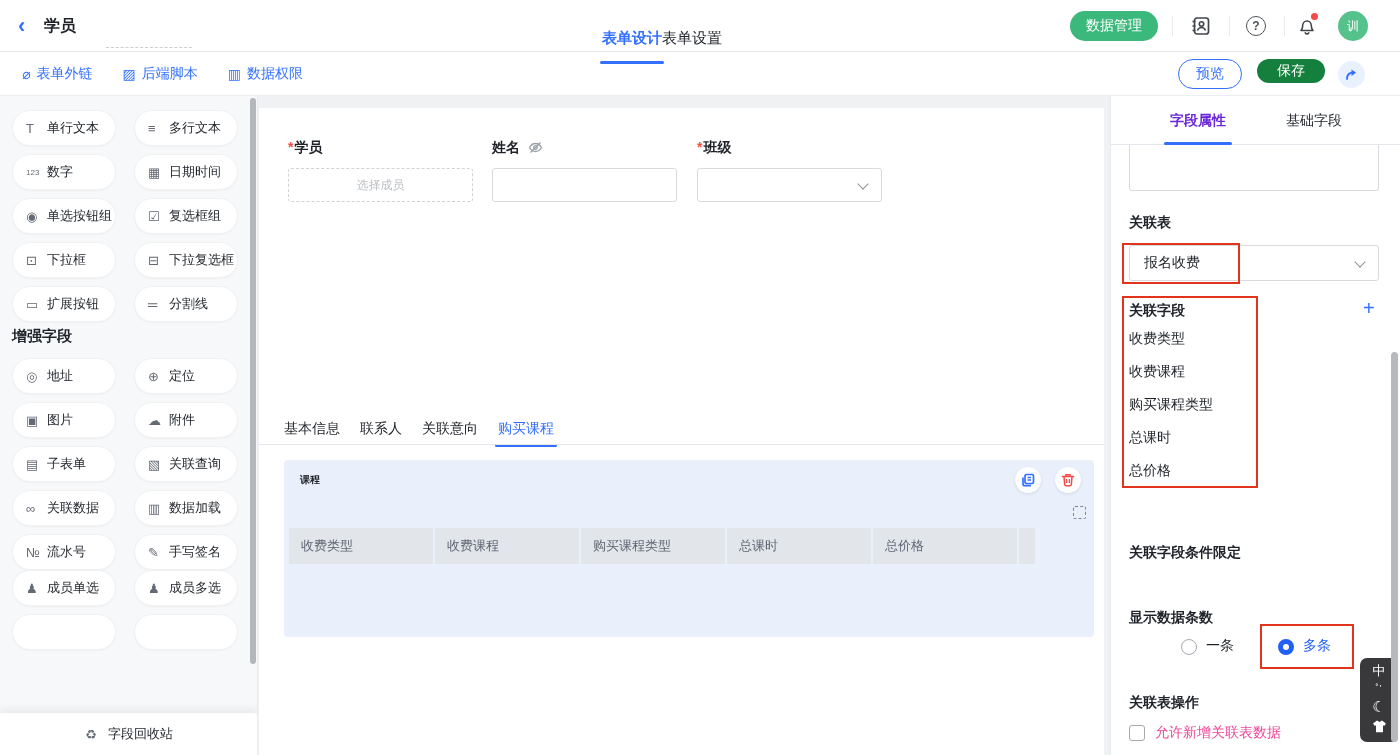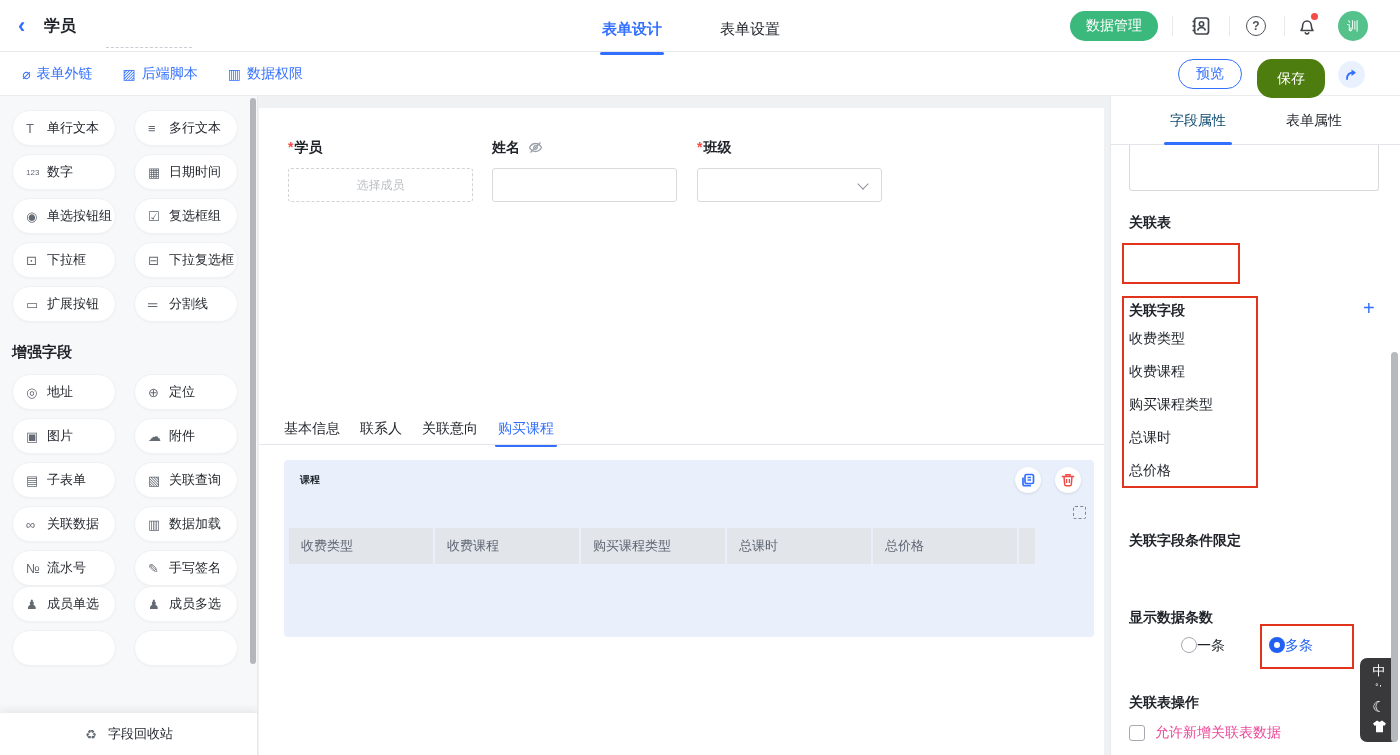--- a/index.html
+++ b/index.html
@@ -5,51 +5,51 @@
   *{margin:0;padding:0;box-sizing:border-box}
   html,body{background:#f0f1f3}
   .app{position:relative;width:1400px;height:755px;background:#f0f1f3;
        font-family:"Liberation Sans","DejaVu Sans",sans-serif;color:#1f2329;overflow:hidden;font-size:14px}
 
   
   .topbar{position:absolute;left:0;top:0;width:1400px;height:52px;background:#fff;border-bottom:1px solid #e8e9eb;z-index:6}
   .back{position:absolute;left:18px;top:13px;font-size:22px;color:#3370ff;font-weight:700;line-height:26px;cursor:pointer}
   .apptitle{position:absolute;left:44px;top:16px;font-size:16px;font-weight:700;color:#1f2329}
   .title-dash{position:absolute;left:106px;top:47px;width:86px;border-bottom:1px dashed #c9cdd4}
-  .htabs{position:absolute;left:602px;top:3px;height:48px;display:flex;gap:58px}
+  .htabs{position:absolute;left:602px;top:12px;height:48px;display:flex;}
   .htab{height:52px;display:flex;align-items:center;font-size:15px;color:#1f2329;cursor:pointer;position:relative}
   .htab.active{color:#3370ff;font-weight:700}
   .htab.active::after{content:"";position:absolute;left:-2px;right:-2px;bottom:0;height:3px;background:#3370ff;border-radius:2px}
   .pill-green{position:absolute;left:1070px;top:11px;width:88px;height:30px;border-radius:15px;background:#3bb87b;color:#fff;
       font-size:14px;display:flex;align-items:center;justify-content:center;cursor:pointer}
   .vdiv{position:absolute;top:16px;width:1px;height:20px;background:#e8e9eb}
   .topico{position:absolute;top:15px;width:22px;height:22px;color:#41464d;cursor:pointer}
   .help-circle{position:absolute;left:1246px;top:16px;width:20px;height:20px;border:1.6px solid #4e5358;border-radius:50%;
       display:flex;align-items:center;justify-content:center;font-size:12px;font-weight:700;color:#4e5358;cursor:pointer}
   .bell-dot{position:absolute;left:1311px;top:13px;width:7px;height:7px;border-radius:50%;background:#f54a45}
   .avatar{position:absolute;left:1338px;top:11px;width:30px;height:30px;border-radius:50%;background:#55c28c;color:#fff;
       display:flex;align-items:center;justify-content:center;font-size:12px;cursor:pointer}
 
   
   .toolbar{position:absolute;left:0;top:52px;width:1400px;height:44px;background:#fff;border-bottom:1px solid #ebedf0;z-index:5}
   .tlinks{position:absolute;left:22px;top:0;height:44px;display:flex;gap:30px;align-items:center}
   .tlink{display:flex;align-items:center;gap:6px;color:#3370ff;font-size:14px;cursor:pointer}
   .tlink .tico{font-size:14px;line-height:14px}
   .btn-preview{position:absolute;left:1178px;top:7px;width:64px;height:30px;border-radius:15px;background:#fff;border:1px solid #3370ff;
       color:#3370ff;font-size:14px;display:flex;align-items:center;justify-content:center;cursor:pointer}
-  .btn-save{position:absolute;left:1257px;top:7px;width:68px;height:39px;border-radius:15px;background:#4d7c0f;border:none;
+  .btn-save{position:absolute;left:1257px;top:7px;width:68px;height:24px;border-radius:15px;background:#15803d;border:none;
       color:#fff;font-size:14px;display:flex;align-items:center;justify-content:center;cursor:pointer}
   .btn-share{position:absolute;left:1338px;top:9px;width:27px;height:27px;border-radius:50%;background:#e9f1ff;
       display:flex;align-items:center;justify-content:center;cursor:pointer}
 
   
   .sidebar{position:absolute;left:0;top:96px;width:258px;height:659px;background:#f7f8fa;border-right:1px solid #e8e9eb;overflow:hidden}
   .sidebar-inner{padding:14px 12px 0 12px}
   .sec-title{font-size:15px;font-weight:700;color:#1f2329;line-height:20px;margin-bottom:12px}
-  .sec-title.mt{margin-top:20px}
+  .sec-title.mt{margin-top:4px}
   .pill-grid{display:grid;grid-template-columns:104px 104px;column-gap:18px;row-gap:8px}
   .pill{height:36px;background:#fff;border:1px solid #f0f1f2;border-radius:18px;display:flex;align-items:center;
       padding-left:13px;gap:6px;cursor:grab;box-shadow:0 1px 2px rgba(31,35,41,.03)}
   .pico{color:#646a73;font-size:13px;line-height:13px;min-width:15px}
   .pico.small{font-size:8px;font-weight:400;letter-spacing:0}
   .plabel{font-size:13px;color:#1f2329;white-space:nowrap}
   .recycle-bar{position:absolute;left:0;bottom:0;width:258px;height:42px;background:#fff;box-shadow:0 -3px 8px rgba(31,35,41,.08);
       display:flex;align-items:center;justify-content:center;gap:8px;font-size:13px;color:#1f2329;cursor:pointer;z-index:3}
   .sb-thumb{position:absolute;left:250px;top:98px;width:6px;height:566px;border-radius:3px;background:#b3b6bb;z-index:4;cursor:pointer}
 
@@ -78,36 +78,36 @@
       display:flex;align-items:center;justify-content:center;cursor:pointer}
   .expand-handle{position:absolute;left:789px;top:46px;width:13px;height:13px;border:1.5px dashed #80868f;border-radius:2px;cursor:pointer}
   .sf-cols{position:absolute;left:5px;top:68px;display:flex;gap:2px}
   .scol{width:144px;height:36px;background:#e2e5ea;color:#5f6673;font-size:13px;display:flex;align-items:center;padding-left:12px}
   .scol.mini{width:16px;padding:0}
 
   
   .panel{position:absolute;left:1110px;top:96px;width:290px;height:659px;background:#fff;border-left:1px solid #e8e9eb;overflow:hidden}
   .ptabs{position:absolute;left:0;top:0;width:290px;height:49px;display:flex;justify-content:center;gap:60px;border-bottom:1px solid #e5e6eb}
   .ptab{height:49px;display:flex;align-items:center;font-size:14px;color:#1f2329;position:relative;cursor:pointer}
-  .ptab.active{color:#0c4a6e;font-weight:400}
+  .ptab.active{color:#6d28d9;font-weight:700}
   .ptab.active::after{content:"";position:absolute;left:-6px;right:-6px;bottom:0;height:3px;background:#3370ff;border-radius:2px}
   .topbox{position:absolute;left:18px;top:49px;width:250px;height:46px;border:1px solid #d8dadd;border-top:none;border-radius:0 0 3px 3px;background:#fff}
   .plabel-row{position:absolute;left:18px;font-size:14px;font-weight:700;color:#1f2329}
   .pdrop{position:absolute;left:18px;top:149px;width:250px;height:36px;border:1px solid #d8dadd;border-radius:3px;background:#fff;
       display:flex;align-items:center;padding:0 14px;font-size:14px;color:#1f2329;cursor:pointer}
   .pdrop .chev{position:absolute;right:14px;top:12px}
   .rf-head{position:absolute;left:18px;top:206px;font-size:14px;font-weight:700;color:#1f2329}
   .rf-plus{position:absolute;left:252px;top:200px;font-size:20px;color:#3370ff;cursor:pointer;line-height:24px}
   .rf-list{position:absolute;left:18px;top:234px;display:flex;flex-direction:column;gap:17px}
   .rf-item{font-size:14px;color:#1f2329;line-height:16px}
   .btn-outline{position:absolute;left:18px;top:455px;width:250px;height:36px;border:1px solid #d8dadd;border-radius:3px;background:#fff;
       font-size:14px;color:#1f2329;display:flex;align-items:center;justify-content:center;cursor:pointer;
       font-family:"Liberation Sans","DejaVu Sans",sans-serif}
   .disp-opts{position:absolute;left:70px;top:541px;display:flex;gap:44px}
-  .radio-row{display:flex;align-items:flex-start;gap:0;cursor:pointer}
+  .radio-row{display:flex;align-items:flex-end;gap:9px;cursor:pointer}
   .radio{width:16px;height:16px;border-radius:50%;border:1.5px solid #a6aab0;background:#fff}
   .radio.on{border:5px solid #2160f2}
   .rlabel{font-size:14px;color:#1f2329}
   .rlabel.on{color:#2160f2}
   .cb-row{position:absolute;left:18px;top:628px;display:flex;align-items:center;gap:10px;cursor:pointer}
   .checkbox{width:16px;height:16px;border:1.5px solid #a6aab0;border-radius:3px;background:#fff}
   .cb-label{font-size:14px;color:#ec4899}
 
   
   .anno{position:absolute;border:2.5px solid #e2331d;z-index:7;pointer-events:none}
@@ -350,37 +350,41 @@
           <div class="scol">总课时</div>
           <div class="scol">总价格</div>
           <div class="scol mini"></div>
         </div>
     </div>
   </div>
 
   <div class="panel">
     <div class="ptabs" id="panel-tabs">
         <div class="ptab active">字段属性</div>
-        <div class="ptab">表单属性</div>
+        <div class="ptab">基础字段</div>
       </div>
     <div class="topbox"></div>
 
     <div class="plabel-row" style="top:118px">关联表</div>
+    <div class="pdrop">
+      <span>报名收费</span>
+      <span class="chev"></span>
+    </div>
 
     <div class="rf-head">关联字段</div>
     <div class="rf-plus">+</div>
     <div class="rf-list" id="rf-list">
         <div class="rf-item">收费类型</div>
         <div class="rf-item">收费课程</div>
         <div class="rf-item">购买课程类型</div>
         <div class="rf-item">总课时</div>
         <div class="rf-item">总价格</div>
       </div>
 
-    <div class="plabel-row" style="top:436px">关联字段条件限定</div>
+    <div class="plabel-row" style="top:448px">关联字段条件限定</div>
 
     <div class="plabel-row" style="top:513px">显示数据条数</div>
     <div class="disp-opts" id="display-opts">
         <div class="radio-row">
           <span class="radio"></span>
           <span class="rlabel">一条</span>
         </div>
         <div class="radio-row">
           <span class="radio on"></span>
           <span class="rlabel on">多条</span>

